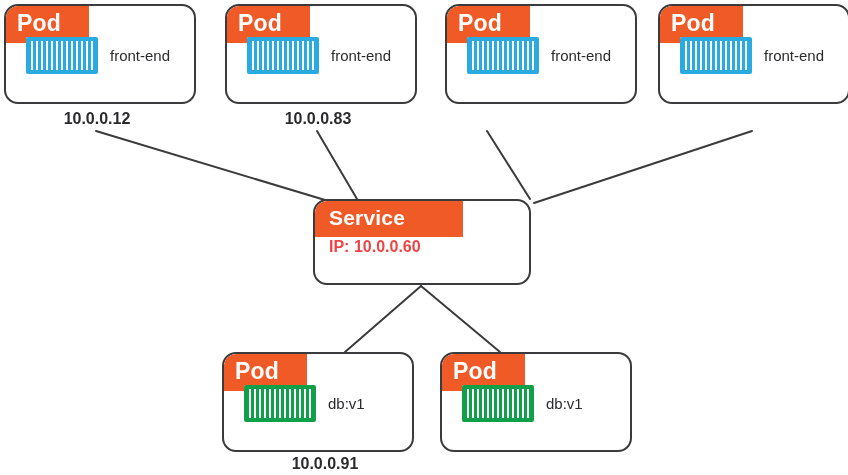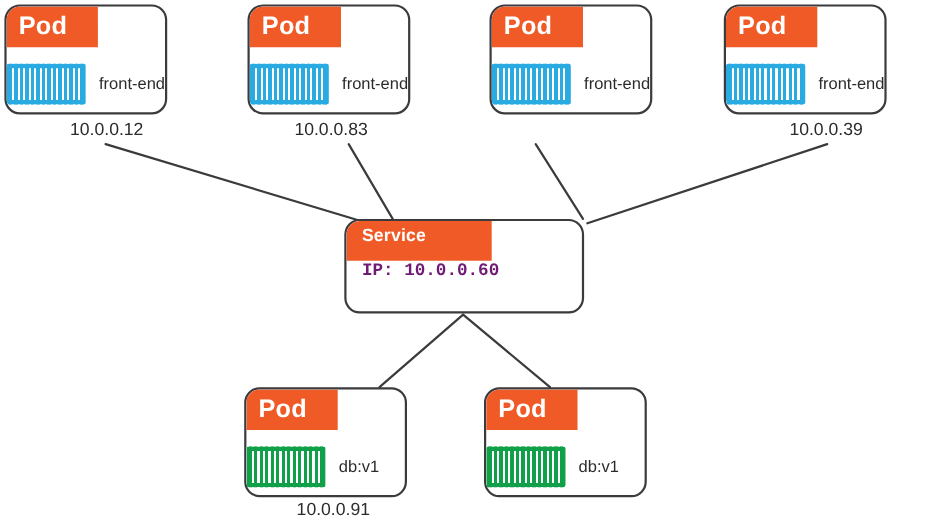--- a/index.html
+++ b/index.html
@@ -26,21 +26,21 @@
 
   
   .node {
     position: absolute;
     box-sizing: border-box;
     border: 2px solid #3b3b3e;
     border-radius: 14px;
     background: #ffffff;
     overflow: hidden;
   }
-  .pod-node { width: 148px; height: 100px; }
+  .pod-node { width: 192px; height: 100px; }
 
   .node-header {
     position: absolute;
     left: 0;
     top: 0;
     background: #ef5a26;
     color: #ffffff;
     font-weight: bold;
     line-height: 1;
     letter-spacing: 0.2px;
@@ -50,25 +50,26 @@
     height: 31px;
     border-top-left-radius: 12px;
     font-size: 23px;
     padding: 6px 0 0 11px;
   }
 
   
   .pod-body {
     position: absolute;
     left: 0;
-    top: 37px;
+    top: 16px;
     width: 100%;
     height: 67px;
     display: flex;
     align-items: center;
+    padding-left: 20px;
     box-sizing: border-box;
     text-align: right;
   }
   .container-icon {
     width: 72px;
     height: 37px;
     flex: 0 0 auto;
     border-radius: 2px;
     position: relative;
   }
@@ -96,52 +97,51 @@
     margin-left: 12px;
     white-space: nowrap;
   }
 
   
   .ip-caption {
     position: absolute;
     width: 186px;
     text-align: center;
     font-size: 16px;
-    font-weight: normal;
+    font-weight: bold;
     color: #2b2b2e;
     white-space: nowrap;
   }
 
   
   .service-node {
     width: 218px;
     height: 86px;
   }
   .service-header {
     width: 118px;
     height: 30px;
     border-top-left-radius: 12px;
-    font-size: 16px;
-    padding: 6px 0 0 14px;
+    font-size: 21px;
+    padding: 6px 16px 0 14px;
   }
   .service-lines {
     position: absolute;
     left: 0;
     top: 34px;
     width: 100%;
     padding-left: 14px;
     box-sizing: border-box;
   }
   .service-line {
     font-size: 16px;
     font-weight: bold;
-    color: #701a75;
+    color: #ef4444;
     line-height: 23px;
     white-space: nowrap;
-    font-family: Liberation Mono, monospace;
   }
 </style>
 </head>
 <body>
 
 <div id="stage">
 
   <svg id="edges" viewBox="0 0 848 475" width="848" height="475">
     <g stroke="#3b3b3e" stroke-width="2" fill="none" stroke-linecap="round">
       <line x1="96" y1="131" x2="325" y2="200"></line>
@@ -162,54 +162,53 @@
   </div>
   <div class="ip-caption" style="left:4px; top:110px;">10.0.0.12</div>
 
   <div class="node pod-node" style="left:225px; top:4px;">
     <div class="node-header pod-header">Pod</div>
     <div class="pod-body">
       <div class="container-icon blue"></div>
       <div class="pod-label">front-end</div>
     </div>
   </div>
-  <div class="ip-caption" style="left:208px; top:110px;">10.0.0.83</div>
+  <div class="ip-caption" style="left:225px; top:110px;">10.0.0.83</div>
 
   <div class="node pod-node" style="left:445px; top:4px;">
     <div class="node-header pod-header">Pod</div>
     <div class="pod-body">
       <div class="container-icon blue"></div>
       <div class="pod-label">front-end</div>
     </div>
   </div>
 
   <div class="node pod-node" style="left:658px; top:4px;">
     <div class="node-header pod-header">Pod</div>
     <div class="pod-body">
       <div class="container-icon blue"></div>
       <div class="pod-label">front-end</div>
     </div>
   </div>
-  <div class="ip-caption" style="left:658px; top:110px;">10.0.0.39</div>
 
   <div class="node service-node" style="left:313px; top:199px;">
     <div class="node-header service-header">Service</div>
     <div class="service-lines">
       <div class="service-line">IP: 10.0.0.60</div>
     </div>
   </div>
 
   <div class="node pod-node" style="left:222px; top:352px;">
     <div class="node-header pod-header">Pod</div>
     <div class="pod-body">
       <div class="container-icon green"></div>
       <div class="pod-label">db:v1</div>
     </div>
   </div>
-  <div class="ip-caption" style="left:210px; top:455px;text-align:center;">10.0.0.91</div>
+  <div class="ip-caption" style="left:232px; top:455px;text-align:center;">10.0.0.91</div>
 
   <div class="node pod-node" style="left:440px; top:352px;">
     <div class="node-header pod-header">Pod</div>
     <div class="pod-body">
       <div class="container-icon green"></div>
       <div class="pod-label">db:v1</div>
     </div>
   </div>
 
 </div>

